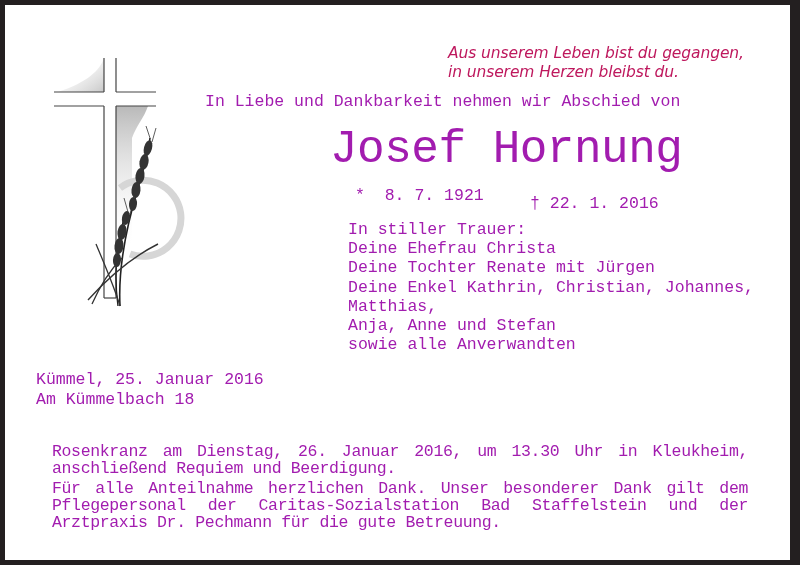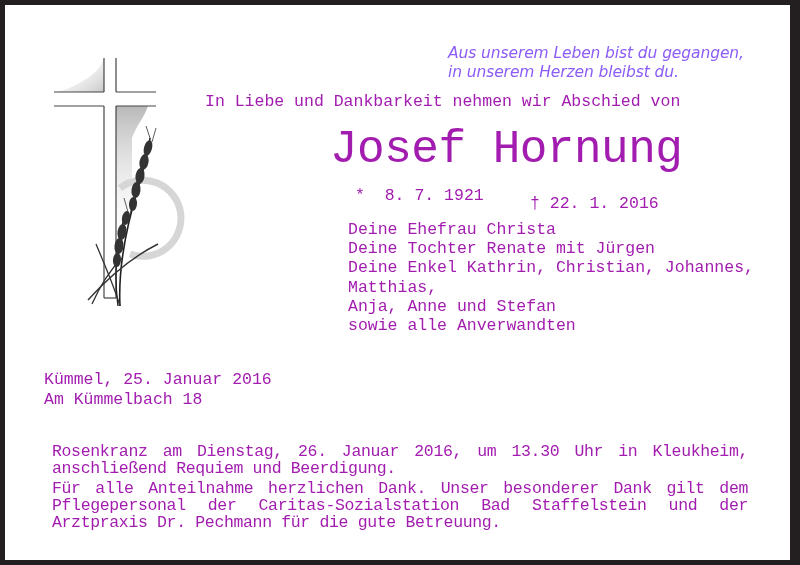--- a/index.html
+++ b/index.html
@@ -6,29 +6,29 @@
     body { width: 800px; height: 565px; position: relative; overflow: hidden; }
     .frame {
       position: absolute; left: 0; top: 0; width: 800px; height: 565px;
       box-sizing: border-box; border: 5px solid #231f20; background: #fff;
     }
     .frame-right { position:absolute; right:0; top:0; width:0; height:565px; border-right:10px solid #231f20; }
     .sans { font-family: Liberation Mono, monospace; color: #a21caf; }
     .motto {
       position: absolute; left: 448px; top: 44px; width: 340px;
       font-family: "DejaVu Sans", sans-serif; font-style: italic;
-      font-size: 15.5px; line-height: 19px; color: #8b5cf6; letter-spacing: -0.1px;
+      font-size: 15.5px; line-height: 19px; color: #be185d; letter-spacing: -0.1px;
     }
     .intro { position: absolute; left: 205px; top: 92px; font-size: 16.5px; }
     .name { position: absolute; left: 330px; top: 124px; font-size: 46px; letter-spacing: -0.5px; line-height: 52px; }
     .dates { position: absolute; left: 355px; top: 186px; font-size: 16.5px; white-space: pre; }
     .birth { position: absolute; left: 0; top: 0; }
     .death { position: absolute; left: 175px; top: 8px; }
     .mourners { position: absolute; left: 348px; top: 220px; font-size: 16.5px; line-height: 19.2px; }
-    .place { position: absolute; left: 44px; top: 370px; font-size: 16.5px; line-height: 19.5px; }
+    .place { position: absolute; left: 36px; top: 370px; font-size: 16.5px; line-height: 19.5px; }
     .footer { position: absolute; left: 52px; top: 443px; width: 696px; font-size: 16.5px; line-height: 17px; text-align: justify; letter-spacing: -0.35px; }
     .footer p { margin: 0 0 3px 0; }
     .ornament { position: absolute; left: 48px; top: 48px; width: 140px; height: 262px; }
   </style>
 </head>
 <body>
 
 <div class="frame"></div>
 <div class="frame-right"></div>
 
@@ -92,20 +92,21 @@
 <div class="intro sans">In Liebe und Dankbarkeit nehmen wir Abschied von</div>
 
 <div class="name sans">Josef Hornung</div>
 
 <div class="dates sans">
   <span class="birth">*  8. 7. 1921</span>
   <span class="death">† 22. 1. 2016</span>
 </div>
 
 <div class="mourners sans">
+  <div>In stiller Trauer:</div>
   <div>Deine Ehefrau Christa</div>
   <div>Deine Tochter Renate mit Jürgen</div>
   <div>Deine Enkel Kathrin, Christian, Johannes, Matthias,</div>
   <div>Anja, Anne und Stefan</div>
   <div>sowie alle Anverwandten</div>
 </div>
 
 <div class="place sans">
   <div>Kümmel, 25. Januar 2016</div>
   <div>Am Kümmelbach 18</div>

